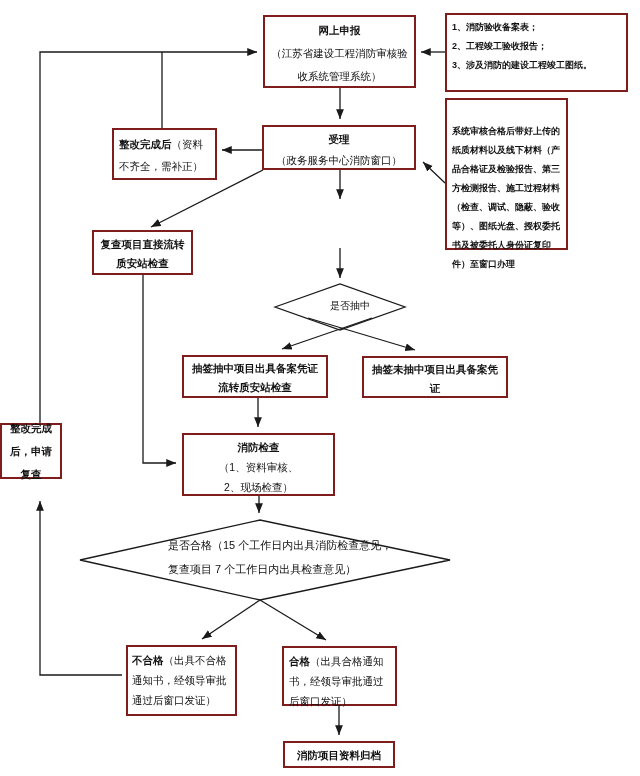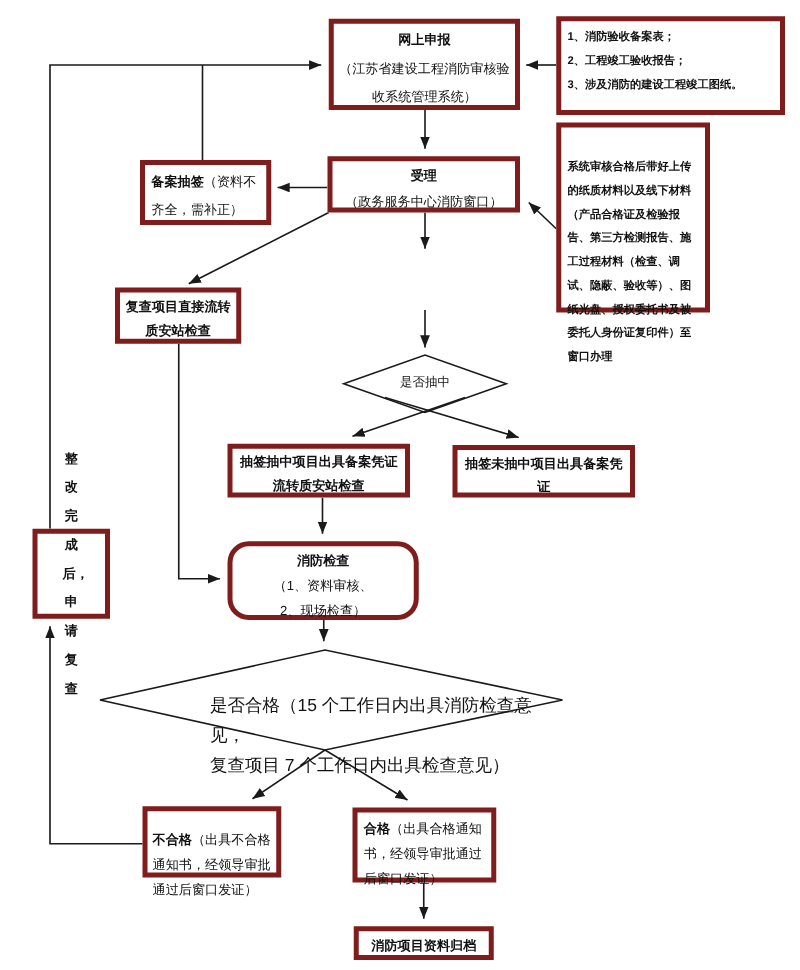--- a/index.html
+++ b/index.html
@@ -1,20 +1,20 @@
 <!DOCTYPE html>
 <html><head>
 <meta charset="utf-8">
 <style>
   html,body{margin:0;padding:0;background:#ffffff;}
   #stage{position:relative;width:640px;height:776px;background:#ffffff;
          font-family:"Liberation Sans","DejaVu Sans",sans-serif;color:#111;overflow:hidden;}
   #wires{position:absolute;left:0;top:0;width:640px;height:776px;z-index:1;}
   .node{position:absolute;z-index:2;box-sizing:border-box;background:#ffffff;
-        border:4px solid #7f1d1d;font-size:10.5px;line-height:21px;color:#111;}
+        border:2px solid #7f1d1d;font-size:10.5px;line-height:21px;color:#111;}
   .node.c{text-align:center;padding:2px 4px;}
   .node.l{text-align:left;padding:3px 5px;}
   .b{font-weight:bold;}
   .note{font-size:9px;line-height:19px;}
   .dtext{position:absolute;z-index:3;background:transparent;color:#111;}
   .flex-mid{display:flex;flex-direction:column;justify-content:center;height:100%;}
 </style>
 </head>
 <body>
 
@@ -60,60 +60,60 @@
     <div>2、工程竣工验收报告；</div>
     <div>3、涉及消防的建设工程竣工图纸。</div>
   </div>
 
   <div class="node c" style="left:262px;top:125px;width:154px;height:45px;">
     <span class="b" style="display:block;">受理</span>
     <span>（政务服务中心消防窗口）</span>
   </div>
 
   <div class="node l" style="left:112px;top:128px;width:105px;height:52px;line-height:22px;">
-    <span class="b">备案抽签</span><span>（资料不齐全，需补正）</span>
+    <span class="b">整改完成后</span><span>（资料不齐全，需补正）</span>
   </div>
 
   <div class="node l note" style="left:445px;top:98px;width:123px;height:152px;font-weight:bold;padding-top:22px;">
     <span>系统审核合格后带好上传的纸质材料以及线下材料（产品合格证及检验报告、第三方检测报告、施工过程材料（检查、调试、隐蔽、验收等）、图纸光盘、授权委托书及被委托人身份证复印件）至窗口办理</span>
   </div>
 
 
   <div class="node c b" style="left:92px;top:230px;width:101px;height:45px;line-height:19px;padding-top:3px;">
     <span>复查项目直接流转质安站检查</span>
   </div>
 
-  <div class="dtext" style="left:275px;top:299px;width:130px;text-align:center;font-size:10px;">是否抽中</div>
+  <div class="dtext" style="left:285px;top:299px;width:130px;text-align:center;font-size:10px;">是否抽中</div>
 
   <div class="node c b" style="left:182px;top:355px;width:146px;height:43px;line-height:19px;padding:2px 3px;">
     <span>抽签抽中项目出具备案凭证流转质安站检查</span>
   </div>
 
   <div class="node c b" style="left:362px;top:356px;width:146px;height:42px;line-height:19px;padding:2px 3px;">
     <span>抽签未抽中项目出具备案凭证</span>
   </div>
 
-  <div class="node c" style="left:182px;top:433px;width:153px;height:63px;line-height:20px;border-radius:17px;">
+  <div class="node c" style="left:182px;top:433px;width:153px;height:63px;line-height:20px;">
     <span class="b" style="display:block;">消防检查</span>
     <span style="display:block;">（1、资料审核、</span>
     <span style="display:block;">2、现场检查）</span>
   </div>
 
-  <div class="node c b" style="left:26px;top:423px;width:62px;height:72px;line-height:23px;padding:0 20px;">
+  <div class="node c b" style="left:0;top:423px;width:62px;height:56px;line-height:23px;padding:0 4px;">
     <div class="flex-mid">
         <span>整改完成后，申请复查</span>
       </div>
   </div>
 
-  <div class="dtext" style="left:168px;top:552px;width:285px;font-size:14px;line-height:24px;">
+  <div class="dtext" style="left:168px;top:533px;width:285px;font-size:11px;line-height:24px;">
     <div>是否合格（15 个工作日内出具消防检查意见，</div>
     <div>复查项目 7 个工作日内出具检查意见）</div>
   </div>
 
-  <div class="node l" style="left:114px;top:645px;width:111px;height:57px;line-height:20px;padding:13px 4px;">
+  <div class="node l" style="left:126px;top:645px;width:111px;height:71px;line-height:20px;padding:3px 4px;">
     <span class="b">不合格</span><span>（出具不合格通知书，经领导审批通过后窗口发证）</span>
   </div>
 
   <div class="node l" style="left:282px;top:646px;width:115px;height:60px;line-height:20px;padding:3px 5px;">
     <span class="b">合格</span><span>（出具合格通知书，经领导审批通过后窗口发证）</span>
   </div>
 
   <div class="node c b" style="left:283px;top:741px;width:112px;height:27px;line-height:21px;">
     <span>消防项目资料归档</span>
   </div>

